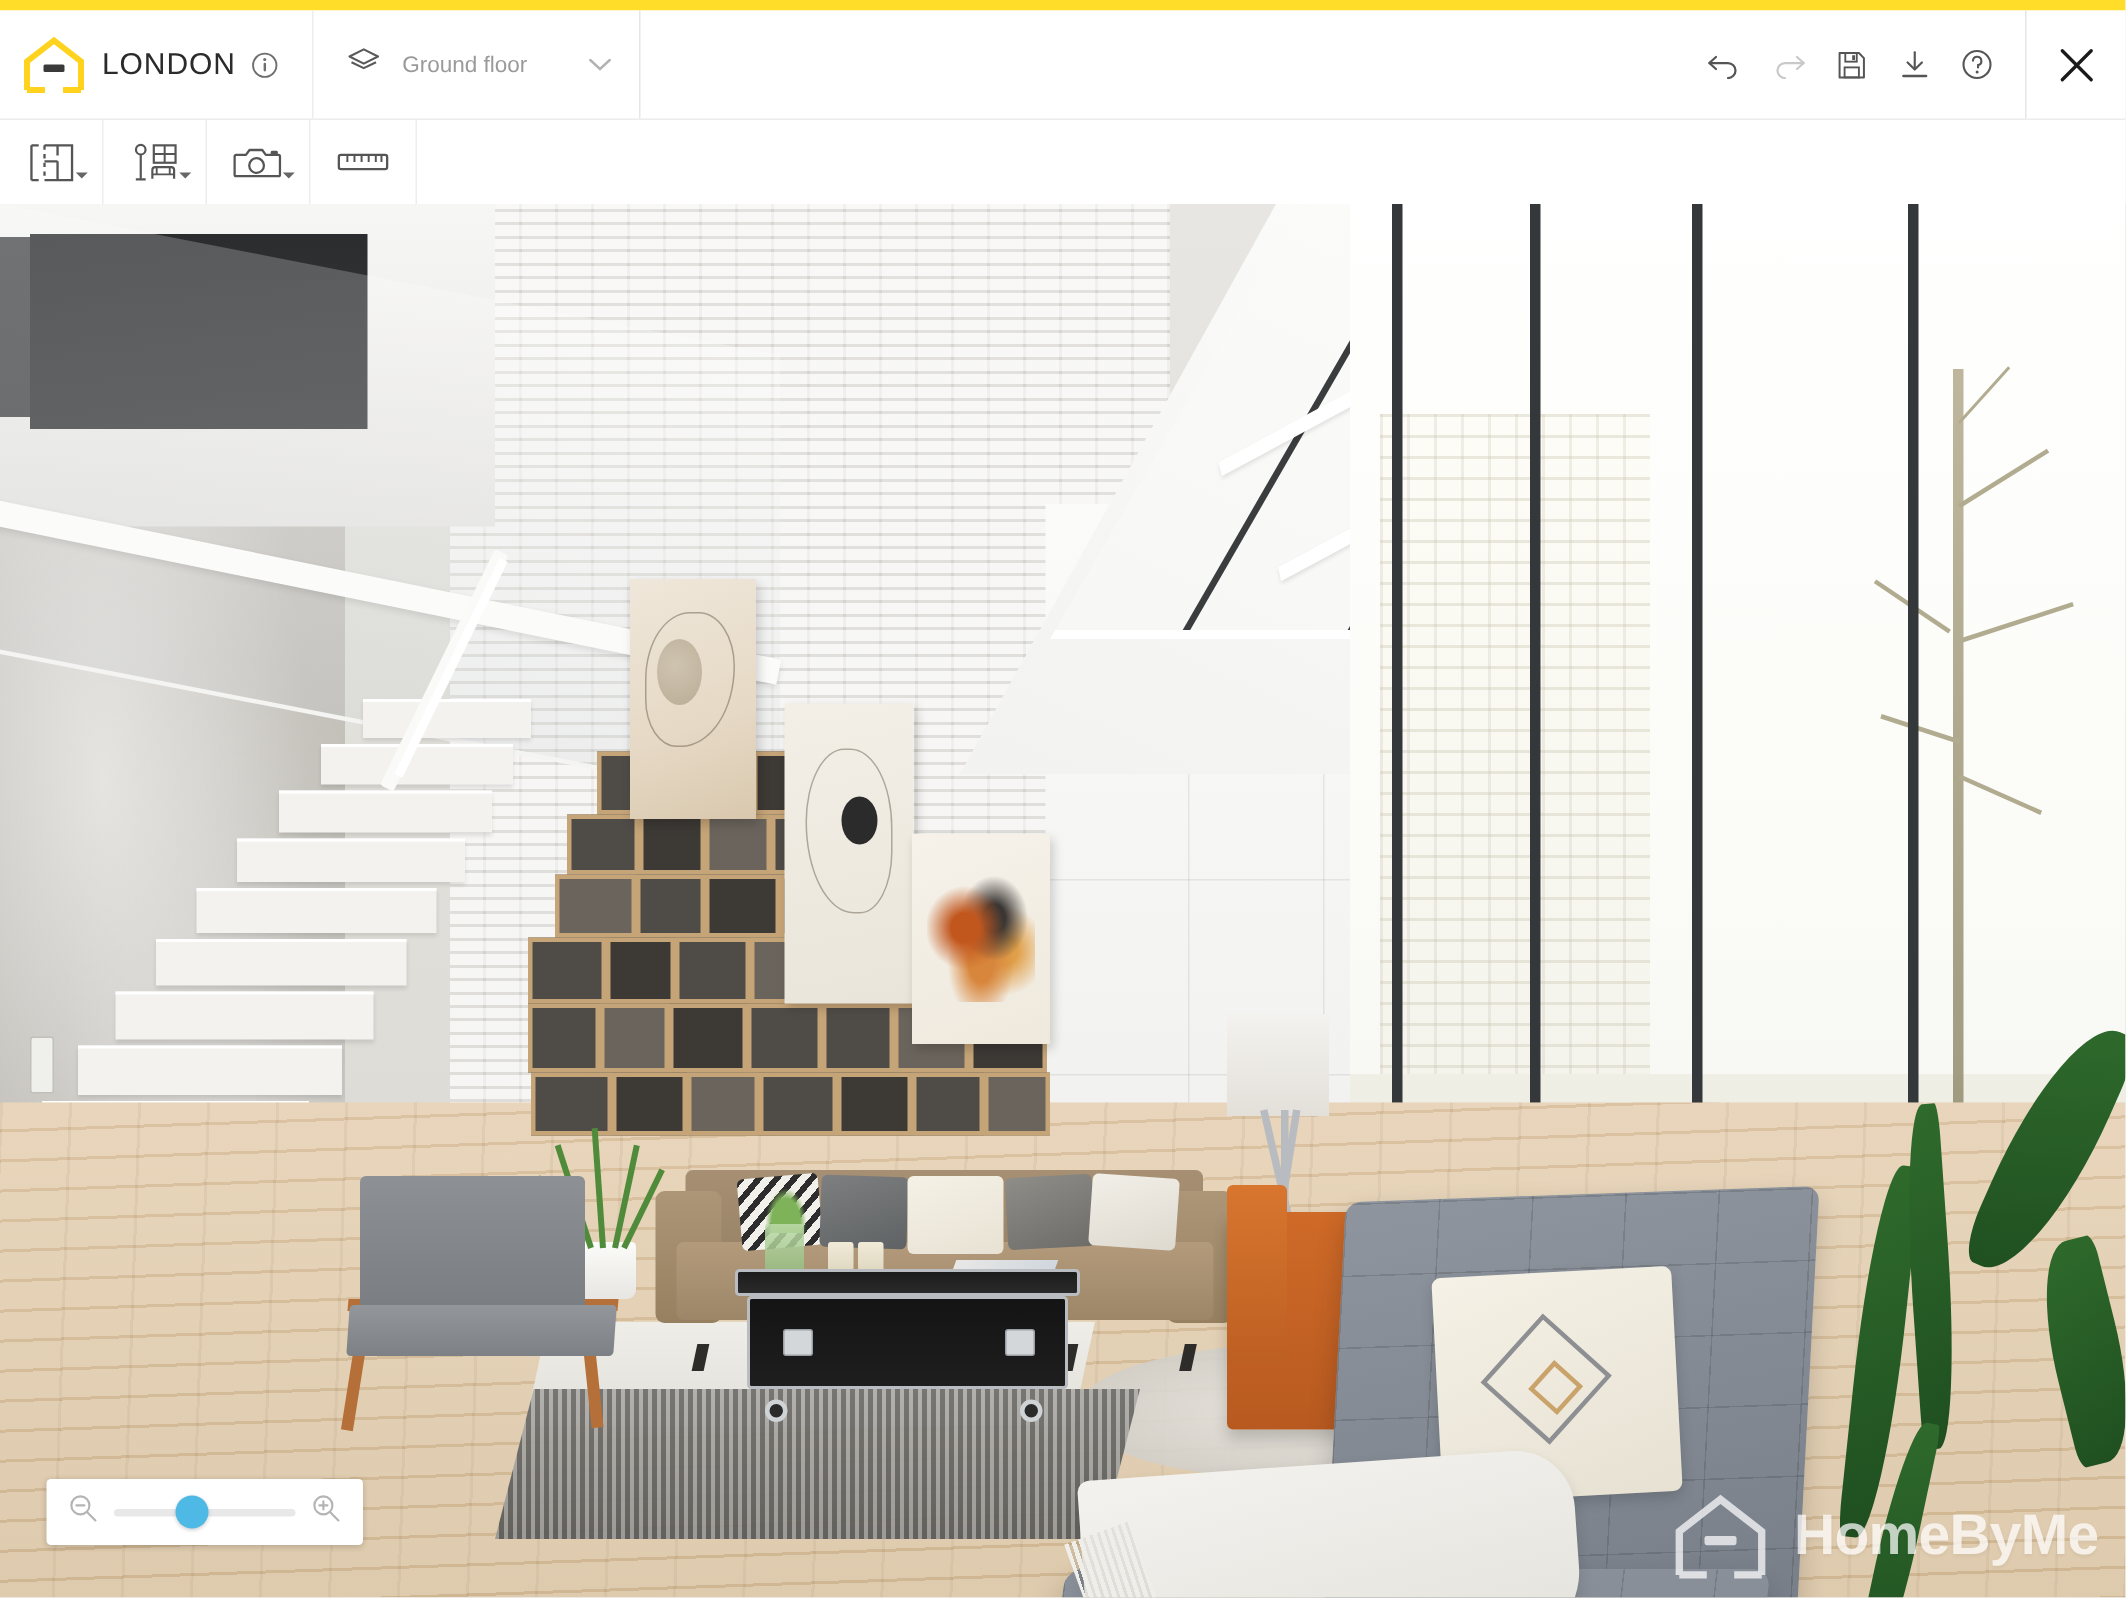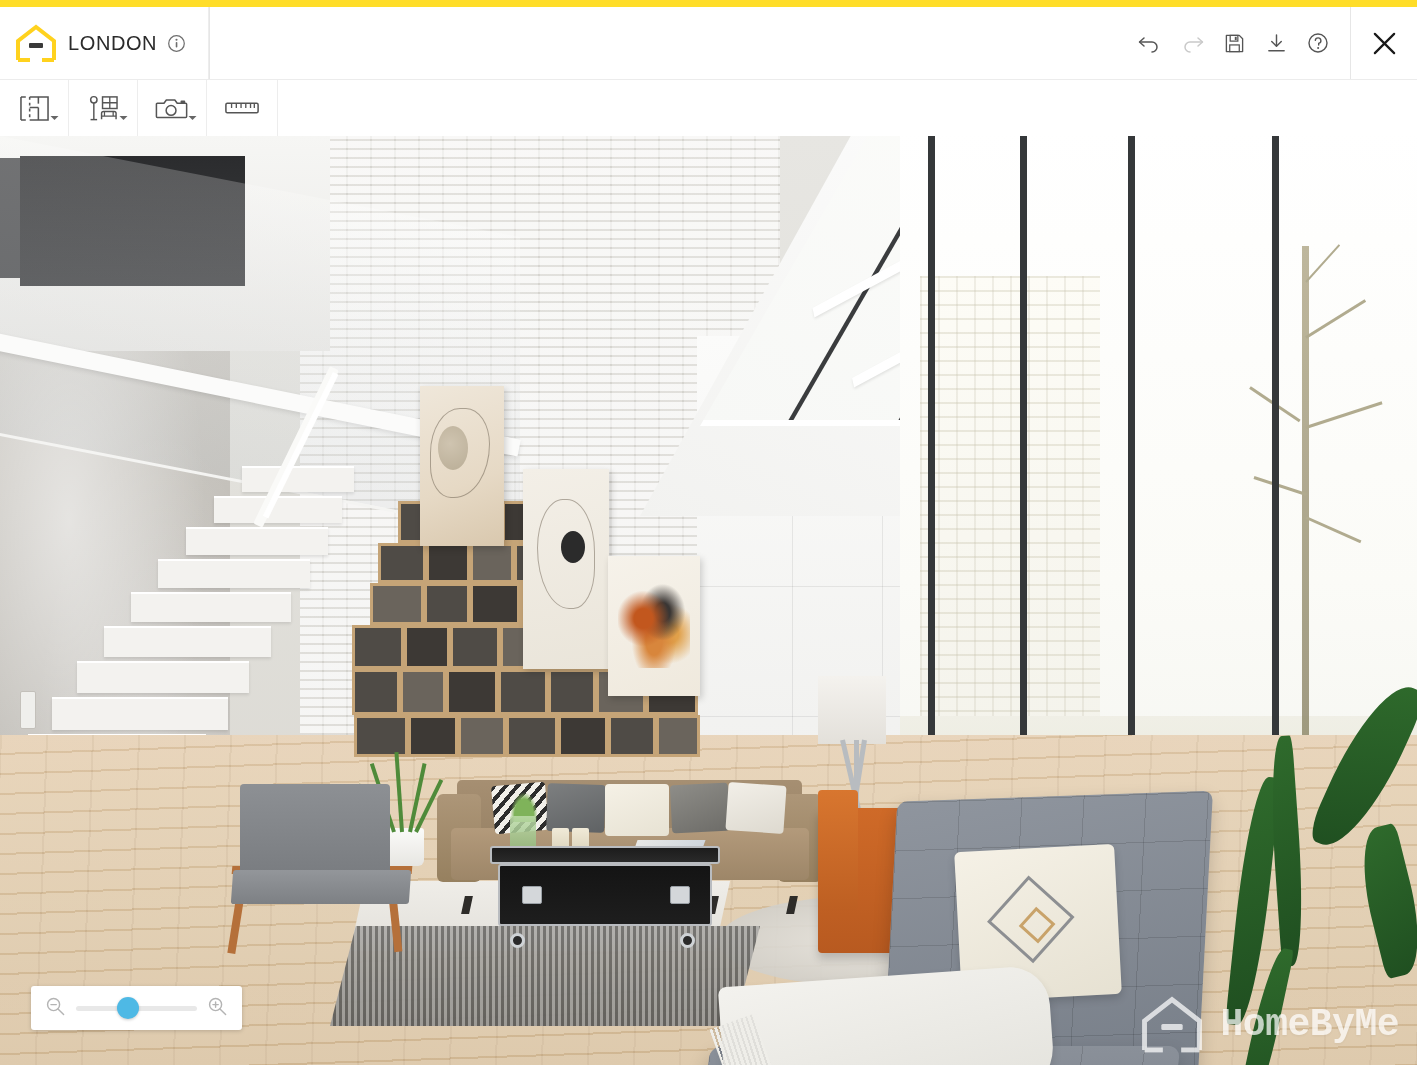--- a/index.html
+++ b/index.html
@@ -438,21 +438,20 @@
   .vm-opt.active { background:#4EB9E5; color:#ffffff; }
 
   .watermark {
     position:absolute; right:18px; bottom:12px;
     display:flex; align-items:center; gap:14px;
     opacity:0.72; pointer-events:none;
   }
   .wm-text {
     font-size:38px; color:#ffffff; font-weight:700; letter-spacing:-0.5px;
     text-shadow:0 1px 3px rgba(0,0,0,0.08);
-    font-family:Liberation Mono, monospace;
   }
 </style>
 </head>
 <body>
 
 <div id="app">
 
   <div class="yellow-strip"></div>
 
   <div class="header">
@@ -473,20 +472,34 @@
         <svg width="19" height="19" viewBox="0 0 20 20">
           <circle cx="10" cy="10" r="8.2" fill="none" stroke="#6e6e6e" stroke-width="1.3"></circle>
           <circle cx="10" cy="6" r="1.1" fill="#6e6e6e"></circle>
           <rect x="9.2" y="8.3" width="1.7" height="6" rx="0.8" fill="#6e6e6e"></rect>
         </svg>
       </div>
 
       <div style="width:22px"></div>
       <div class="vdiv" style="background:#ededed;"></div>
 
+      <div class="floor-select">
+        <span>
+          <svg width="23" height="19" viewBox="0 0 24 20">
+            <path d="M12 2 L22 7 L12 12 L2 7 Z" fill="none" stroke="#5a5a5a" stroke-width="1.5" stroke-linejoin="round"></path>
+            <path d="M3.4 11 L12 15.2 L20.6 11" fill="none" stroke="#5a5a5a" stroke-width="1.5" stroke-linejoin="round"></path>
+          </svg>
+        </span>
+        <span class="floor-label">Ground floor</span>
+        <span class="chev">
+          <svg width="16" height="10" viewBox="0 0 16 10">
+            <path d="M1.5 2 L8 8 L14.5 2" fill="none" stroke="#b3b3b3" stroke-width="1.6" stroke-linecap="round"></path>
+          </svg>
+        </span>
+      </div>
 
       <div class="vdiv"></div>
     </div>
 
     <div class="header-spacer"></div>
 
     <div class="header-actions">
       <div class="hbtn">
         <svg width="24" height="20" viewBox="0 0 24 20">
           <path d="M6 5 L1.5 9 L6 13" fill="none" stroke="#555" stroke-width="1.5" stroke-linecap="round" stroke-linejoin="round"></path>

